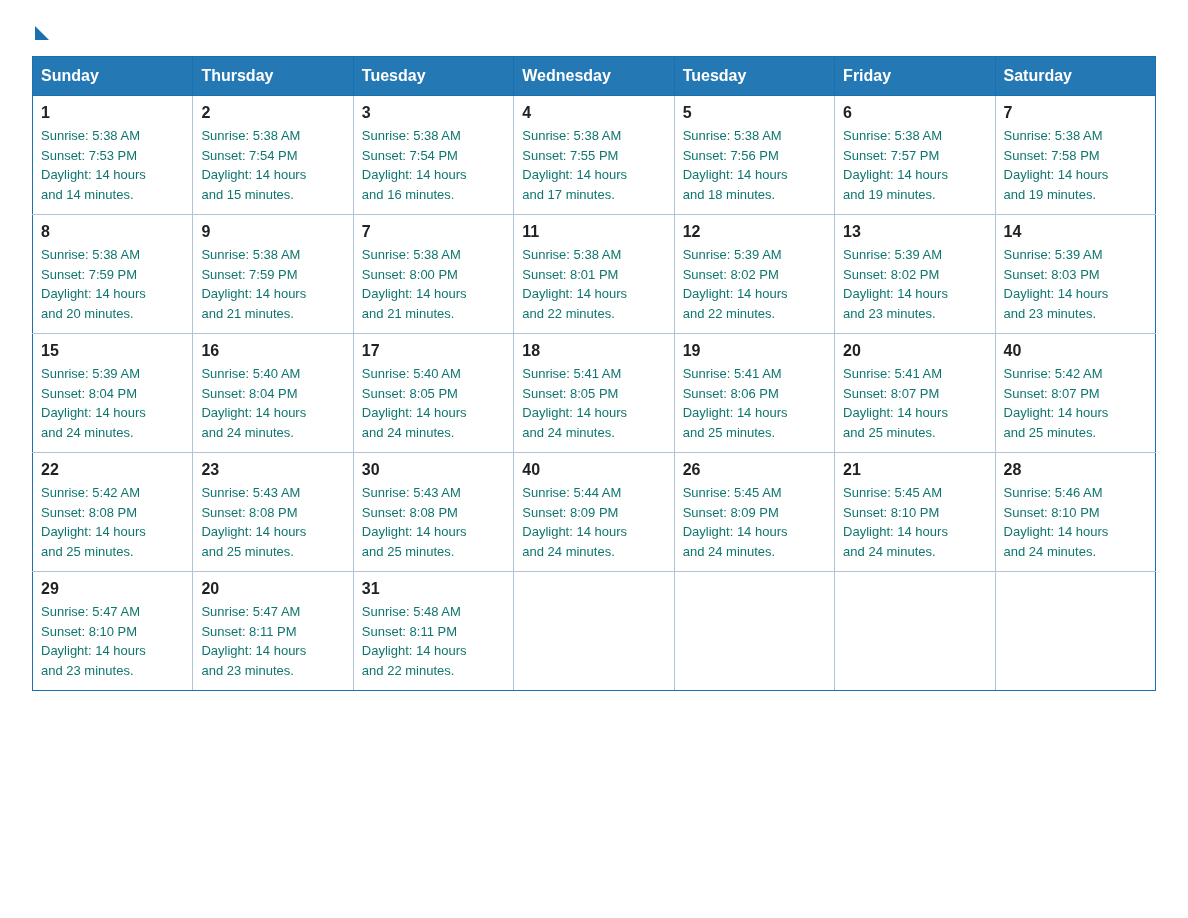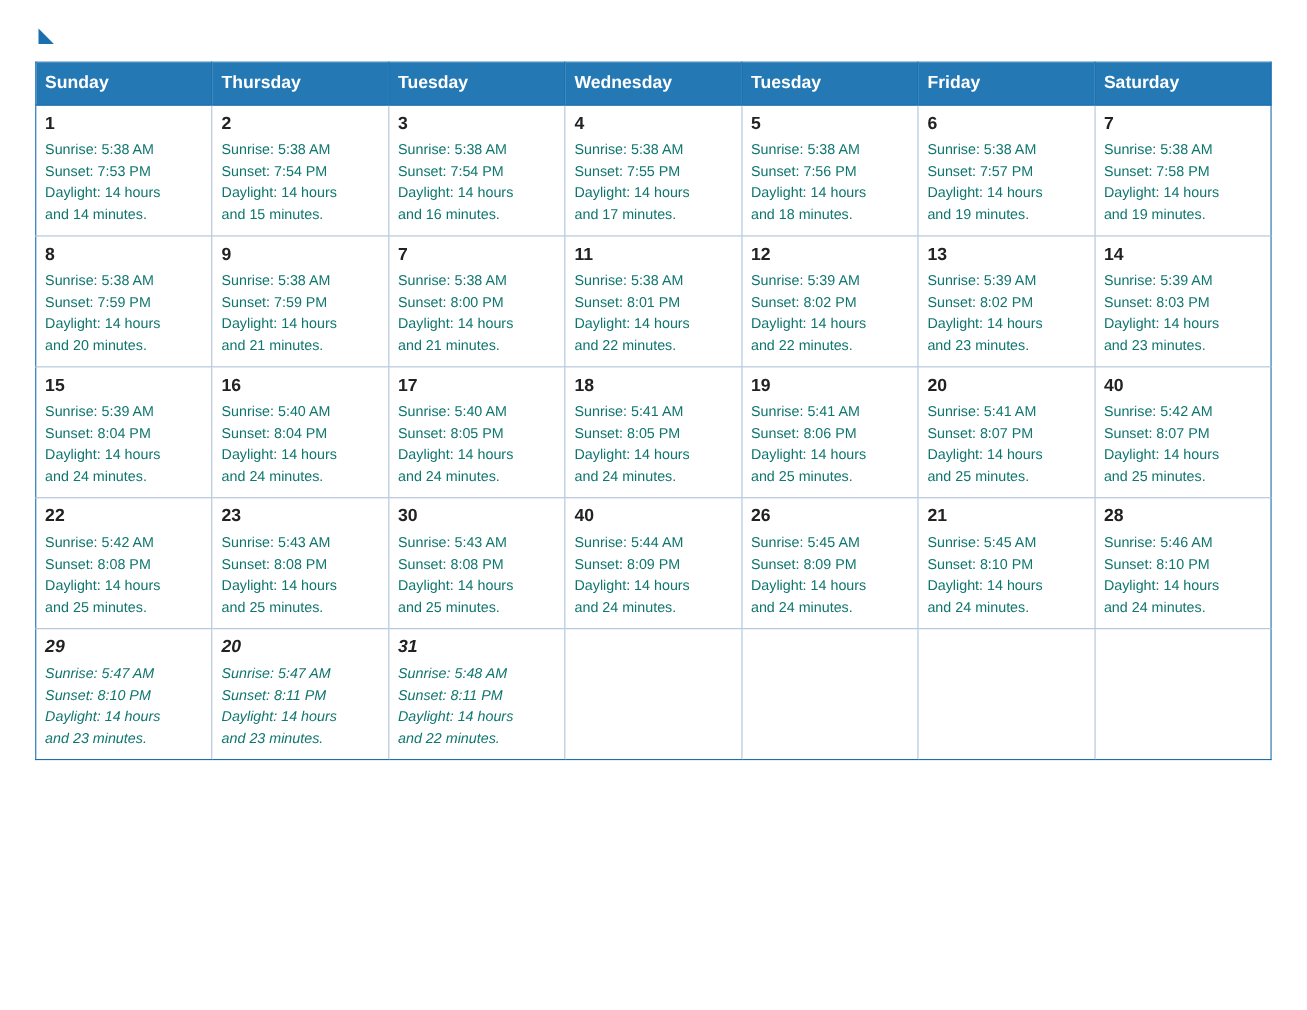--- a/index.html
+++ b/index.html
@@ -68,21 +68,20 @@
       margin-bottom: 4px;
       color: #222;
     }
     .calendar td .day-info {
       font-size: 13px;
       color: #0f766e;
       line-height: 1.5;
     }
     .calendar tr:last-child td {
       border-bottom: 1.5px solid #1a6faf;
-      font-style: italic;
     }
     .calendar tbody tr td:first-child {
       border-left: 1.5px solid #1a6faf;
     }
     .calendar tbody tr td:last-child {
       border-right: 1.5px solid #1a6faf;
     }
     .empty-cell {
       background: #fff;
     }

